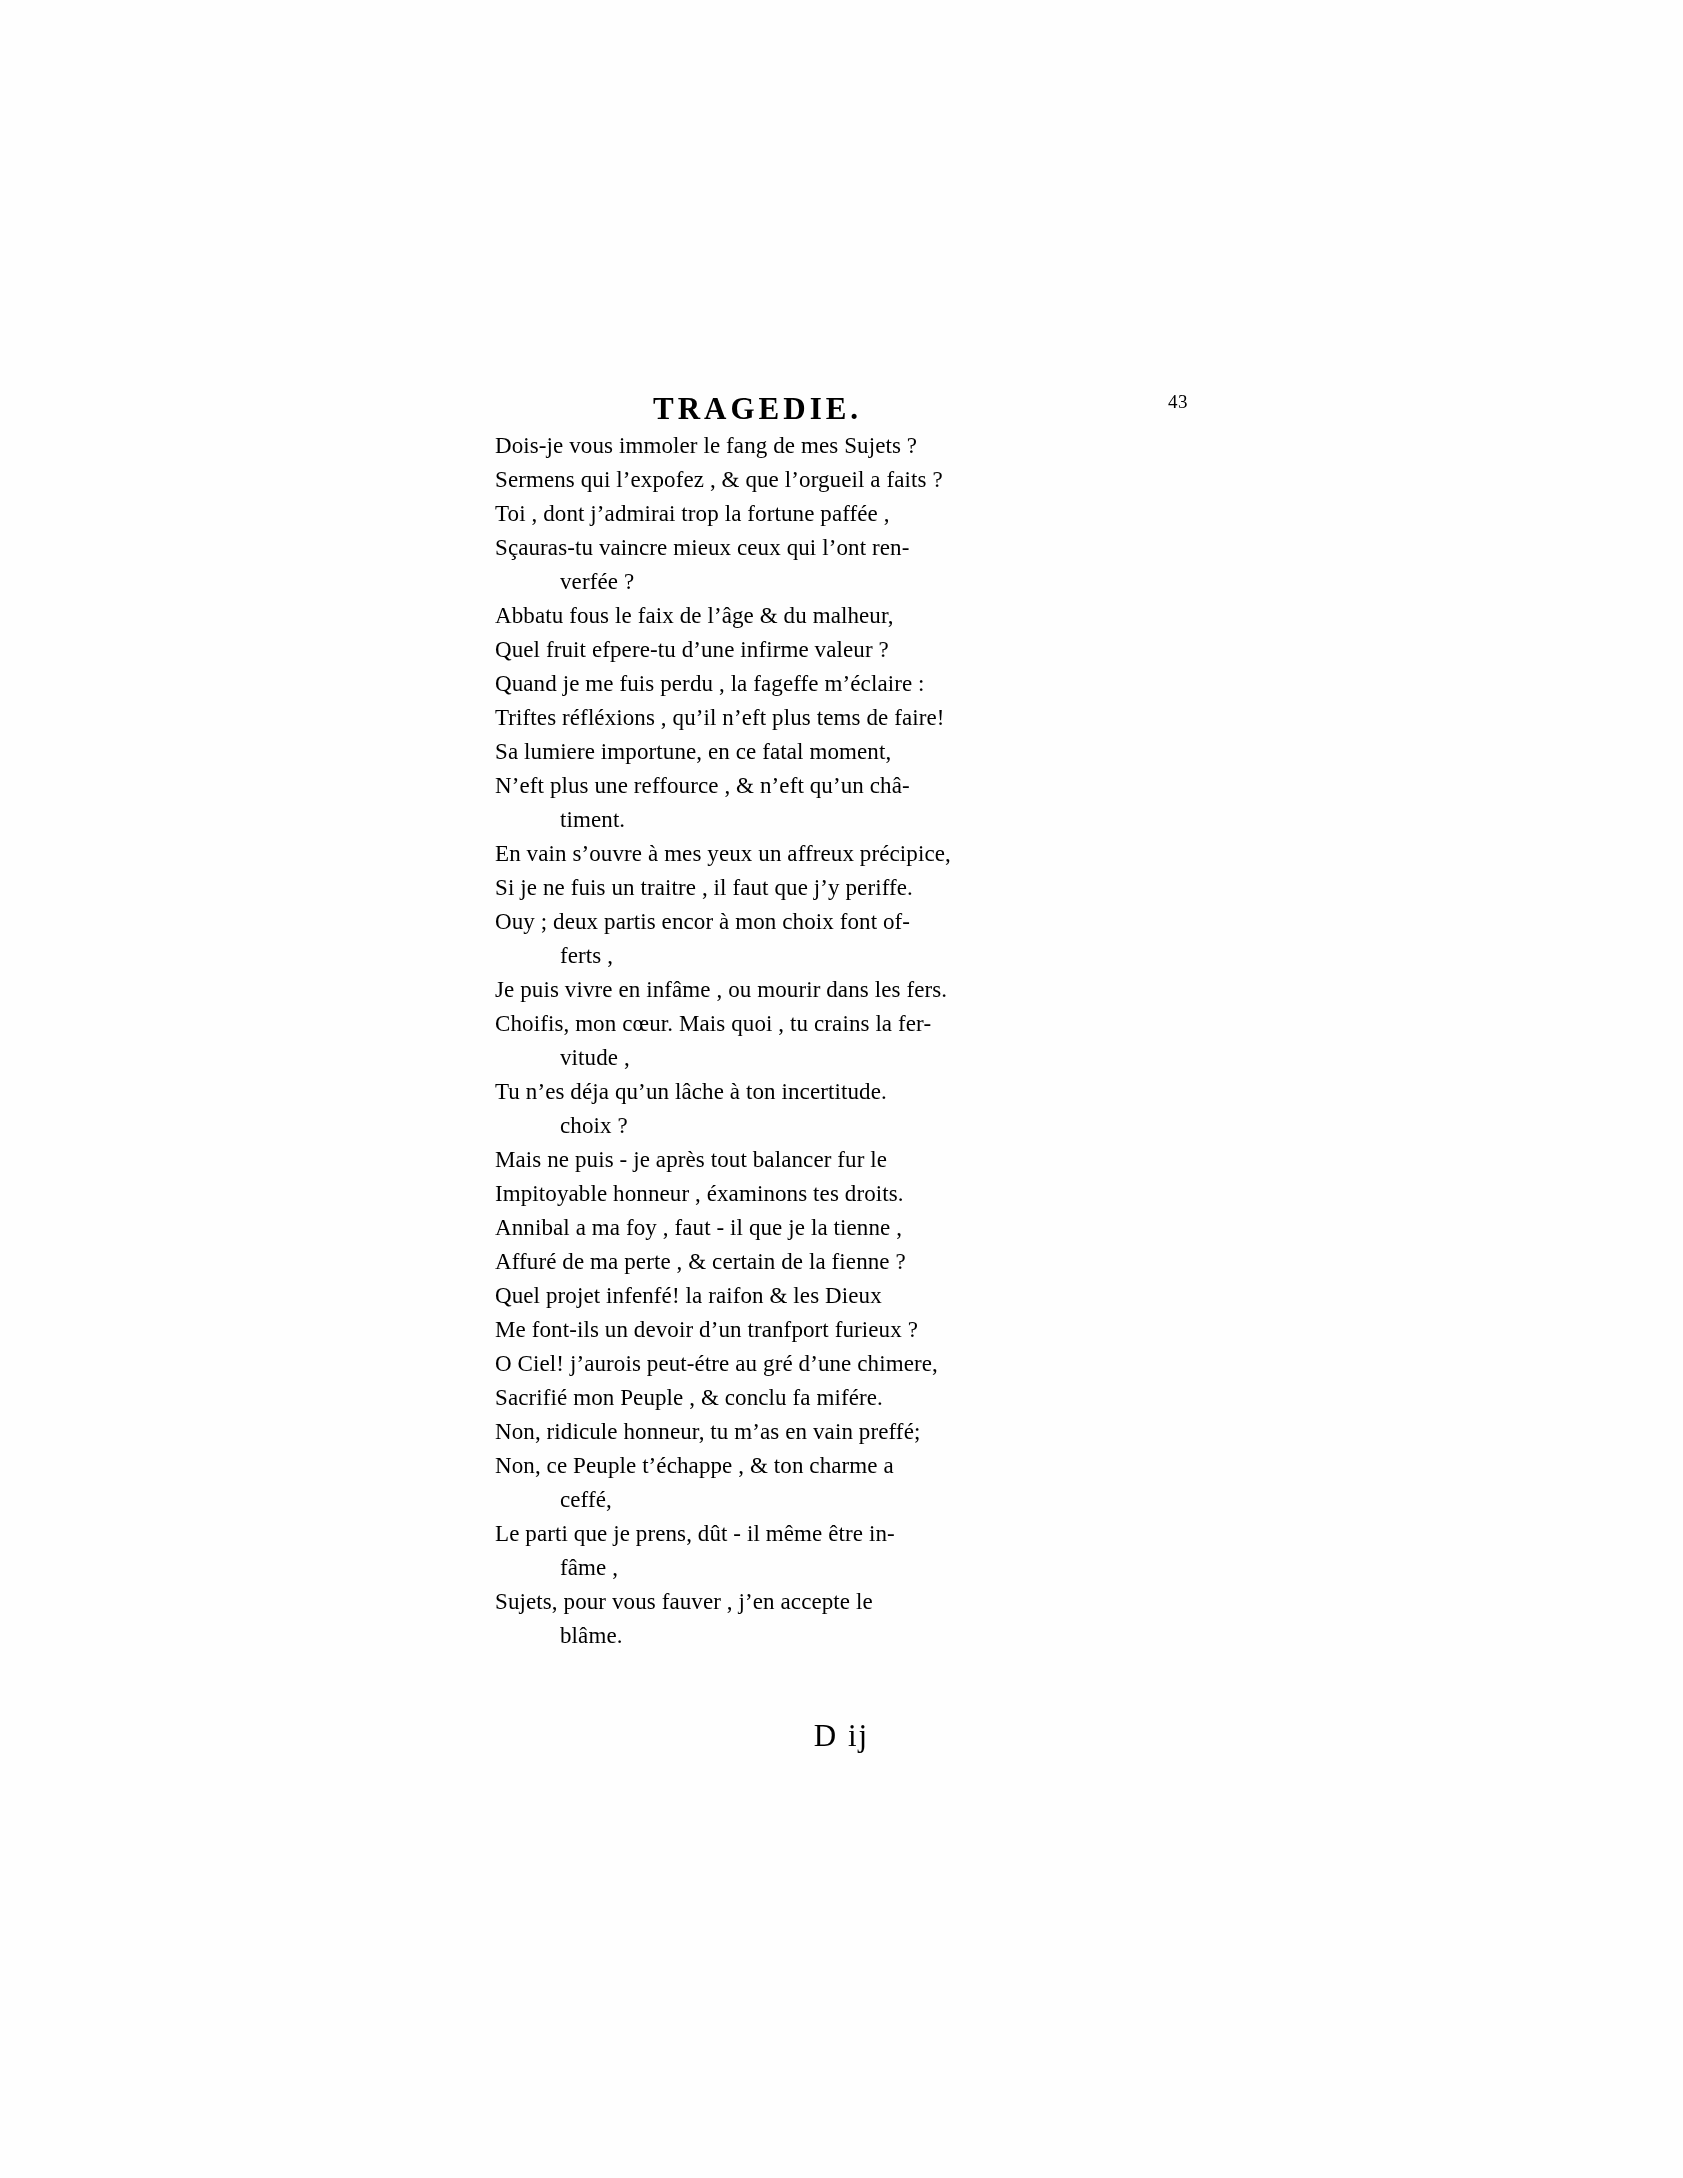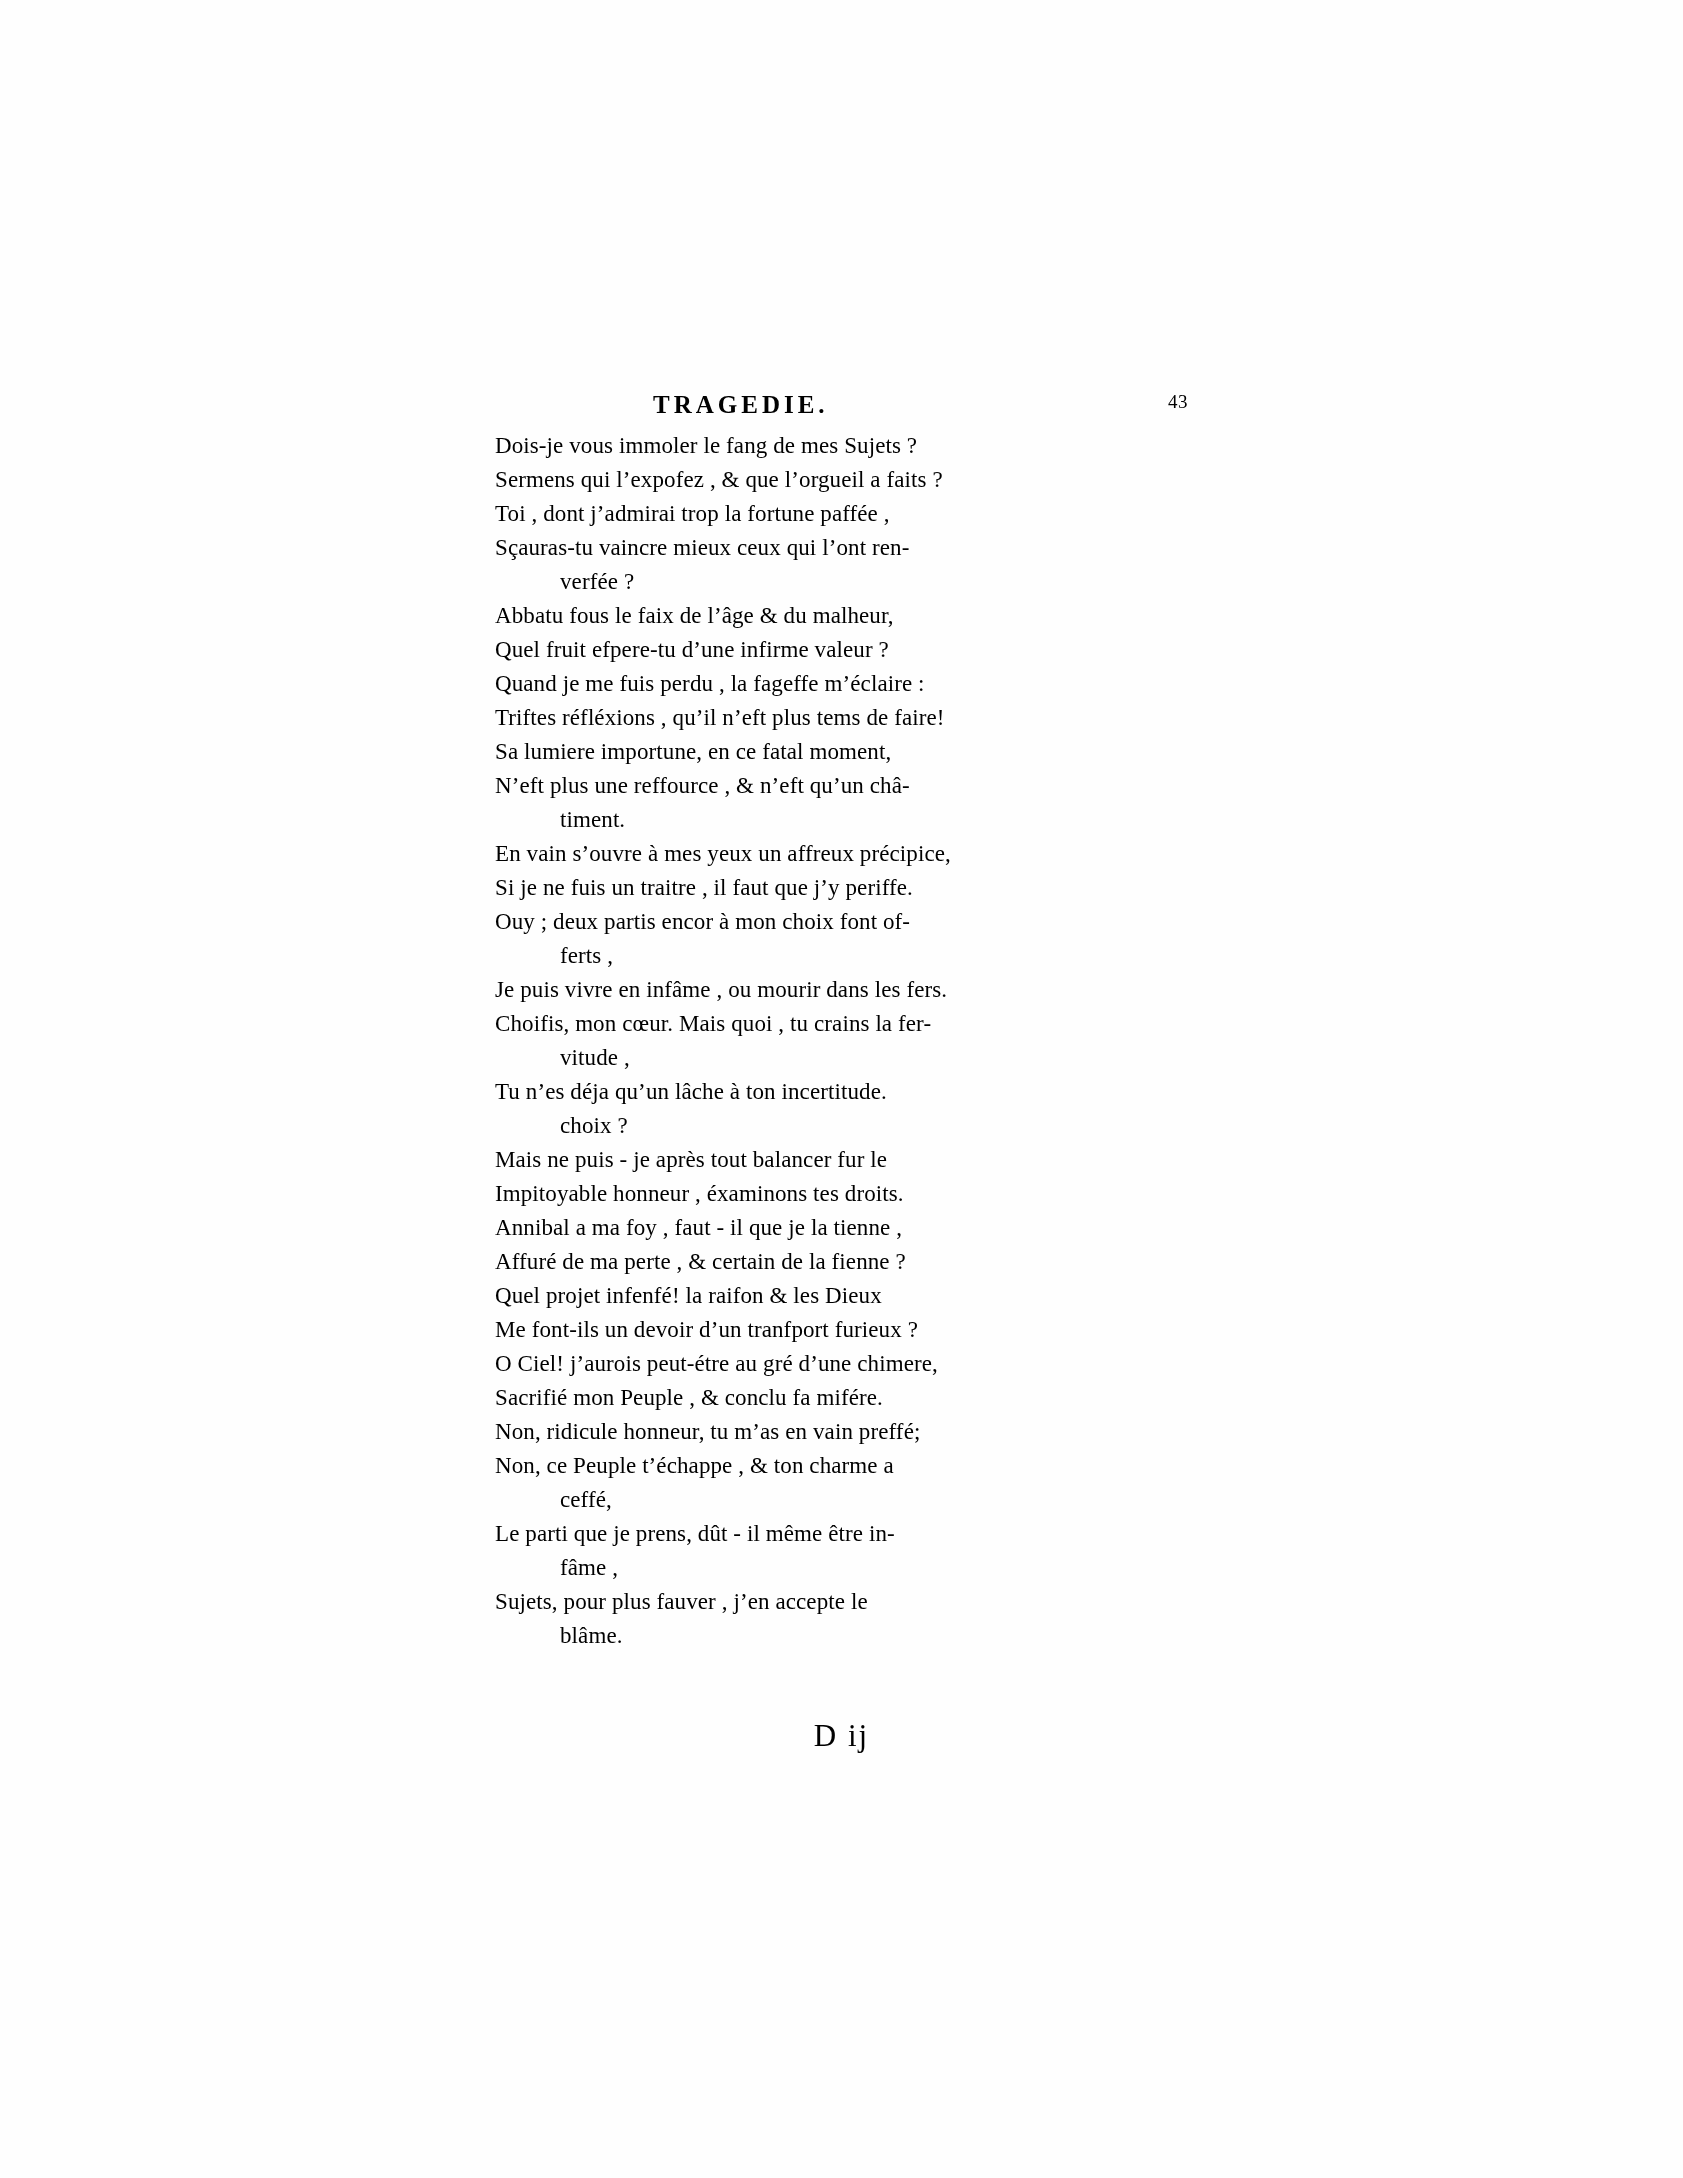--- a/index.html
+++ b/index.html
@@ -36,21 +36,21 @@
   .header-row {
     display: flex;
     align-items: baseline;
     justify-content: flex-start;
     margin-bottom: 4px;
     position: relative;
     height: 34px;
   }
 
   .running-head {
-    font-size: 25px;
+    font-size: 31px;
     letter-spacing: 4px;
     font-weight: 600;
     margin-left: 158px;
     font-family: "Liberation Serif", serif;
   }
 
   .page-number {
     position: absolute;
     right: 0px;
     top: 0px;
@@ -126,21 +126,21 @@
     <div class="verse">Affuré de ma perte , &amp; certain de la fienne ?</div>
     <div class="verse">Quel projet infenfé! la raifon &amp; les Dieux</div>
     <div class="verse">Me font-ils un devoir d’un tranfport furieux ?</div>
     <div class="verse">O Ciel! j’aurois peut-étre au gré d’une chimere,</div>
     <div class="verse">Sacrifié mon Peuple , &amp; conclu fa mifére.</div>
     <div class="verse">Non, ridicule honneur, tu m’as en vain preffé;</div>
     <div class="verse">Non, ce Peuple t’échappe , &amp; ton charme a</div>
     <div class="verse indent">ceffé,</div>
     <div class="verse">Le parti que je prens, dût - il même être in-</div>
     <div class="verse indent">fâme ,</div>
-    <div class="verse">Sujets, pour plus fauver , j’en accepte le</div>
+    <div class="verse">Sujets, pour vous fauver , j’en accepte le</div>
     <div class="verse indent">blâme.</div>
 
   </div>
 
   <div class="signature">D ij</div>
 
 </div>
 
 
 </body></html>

